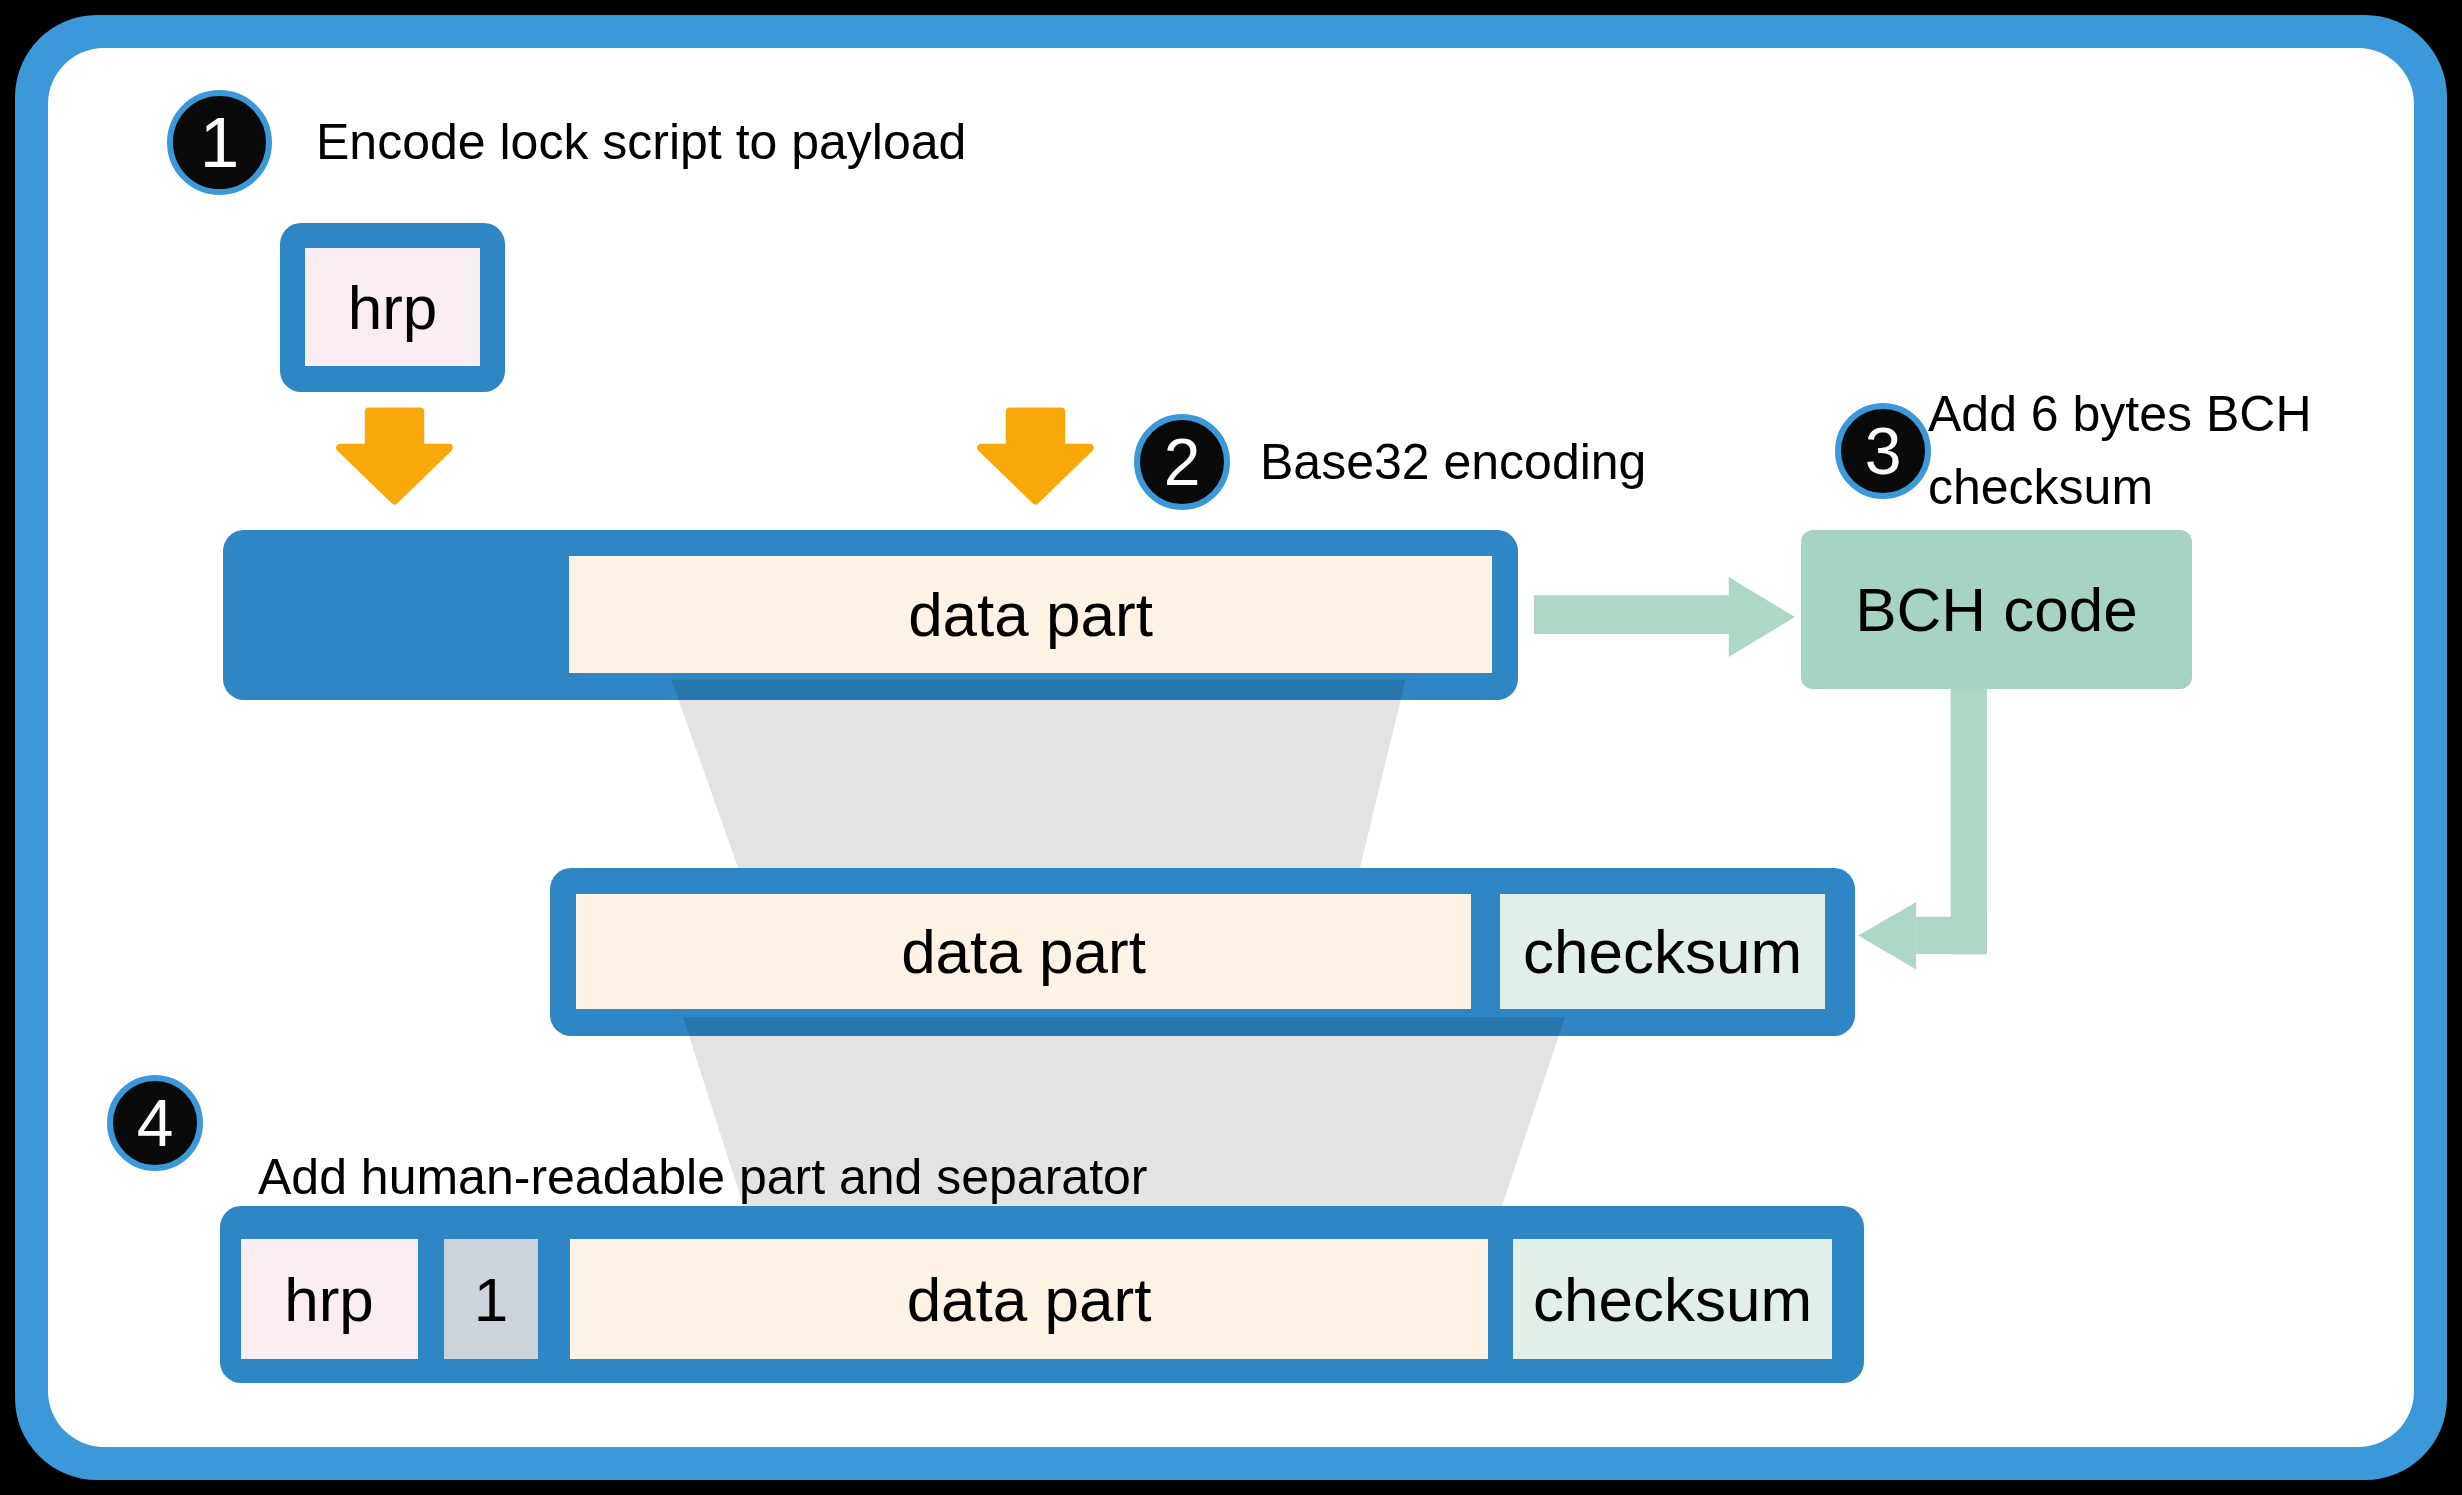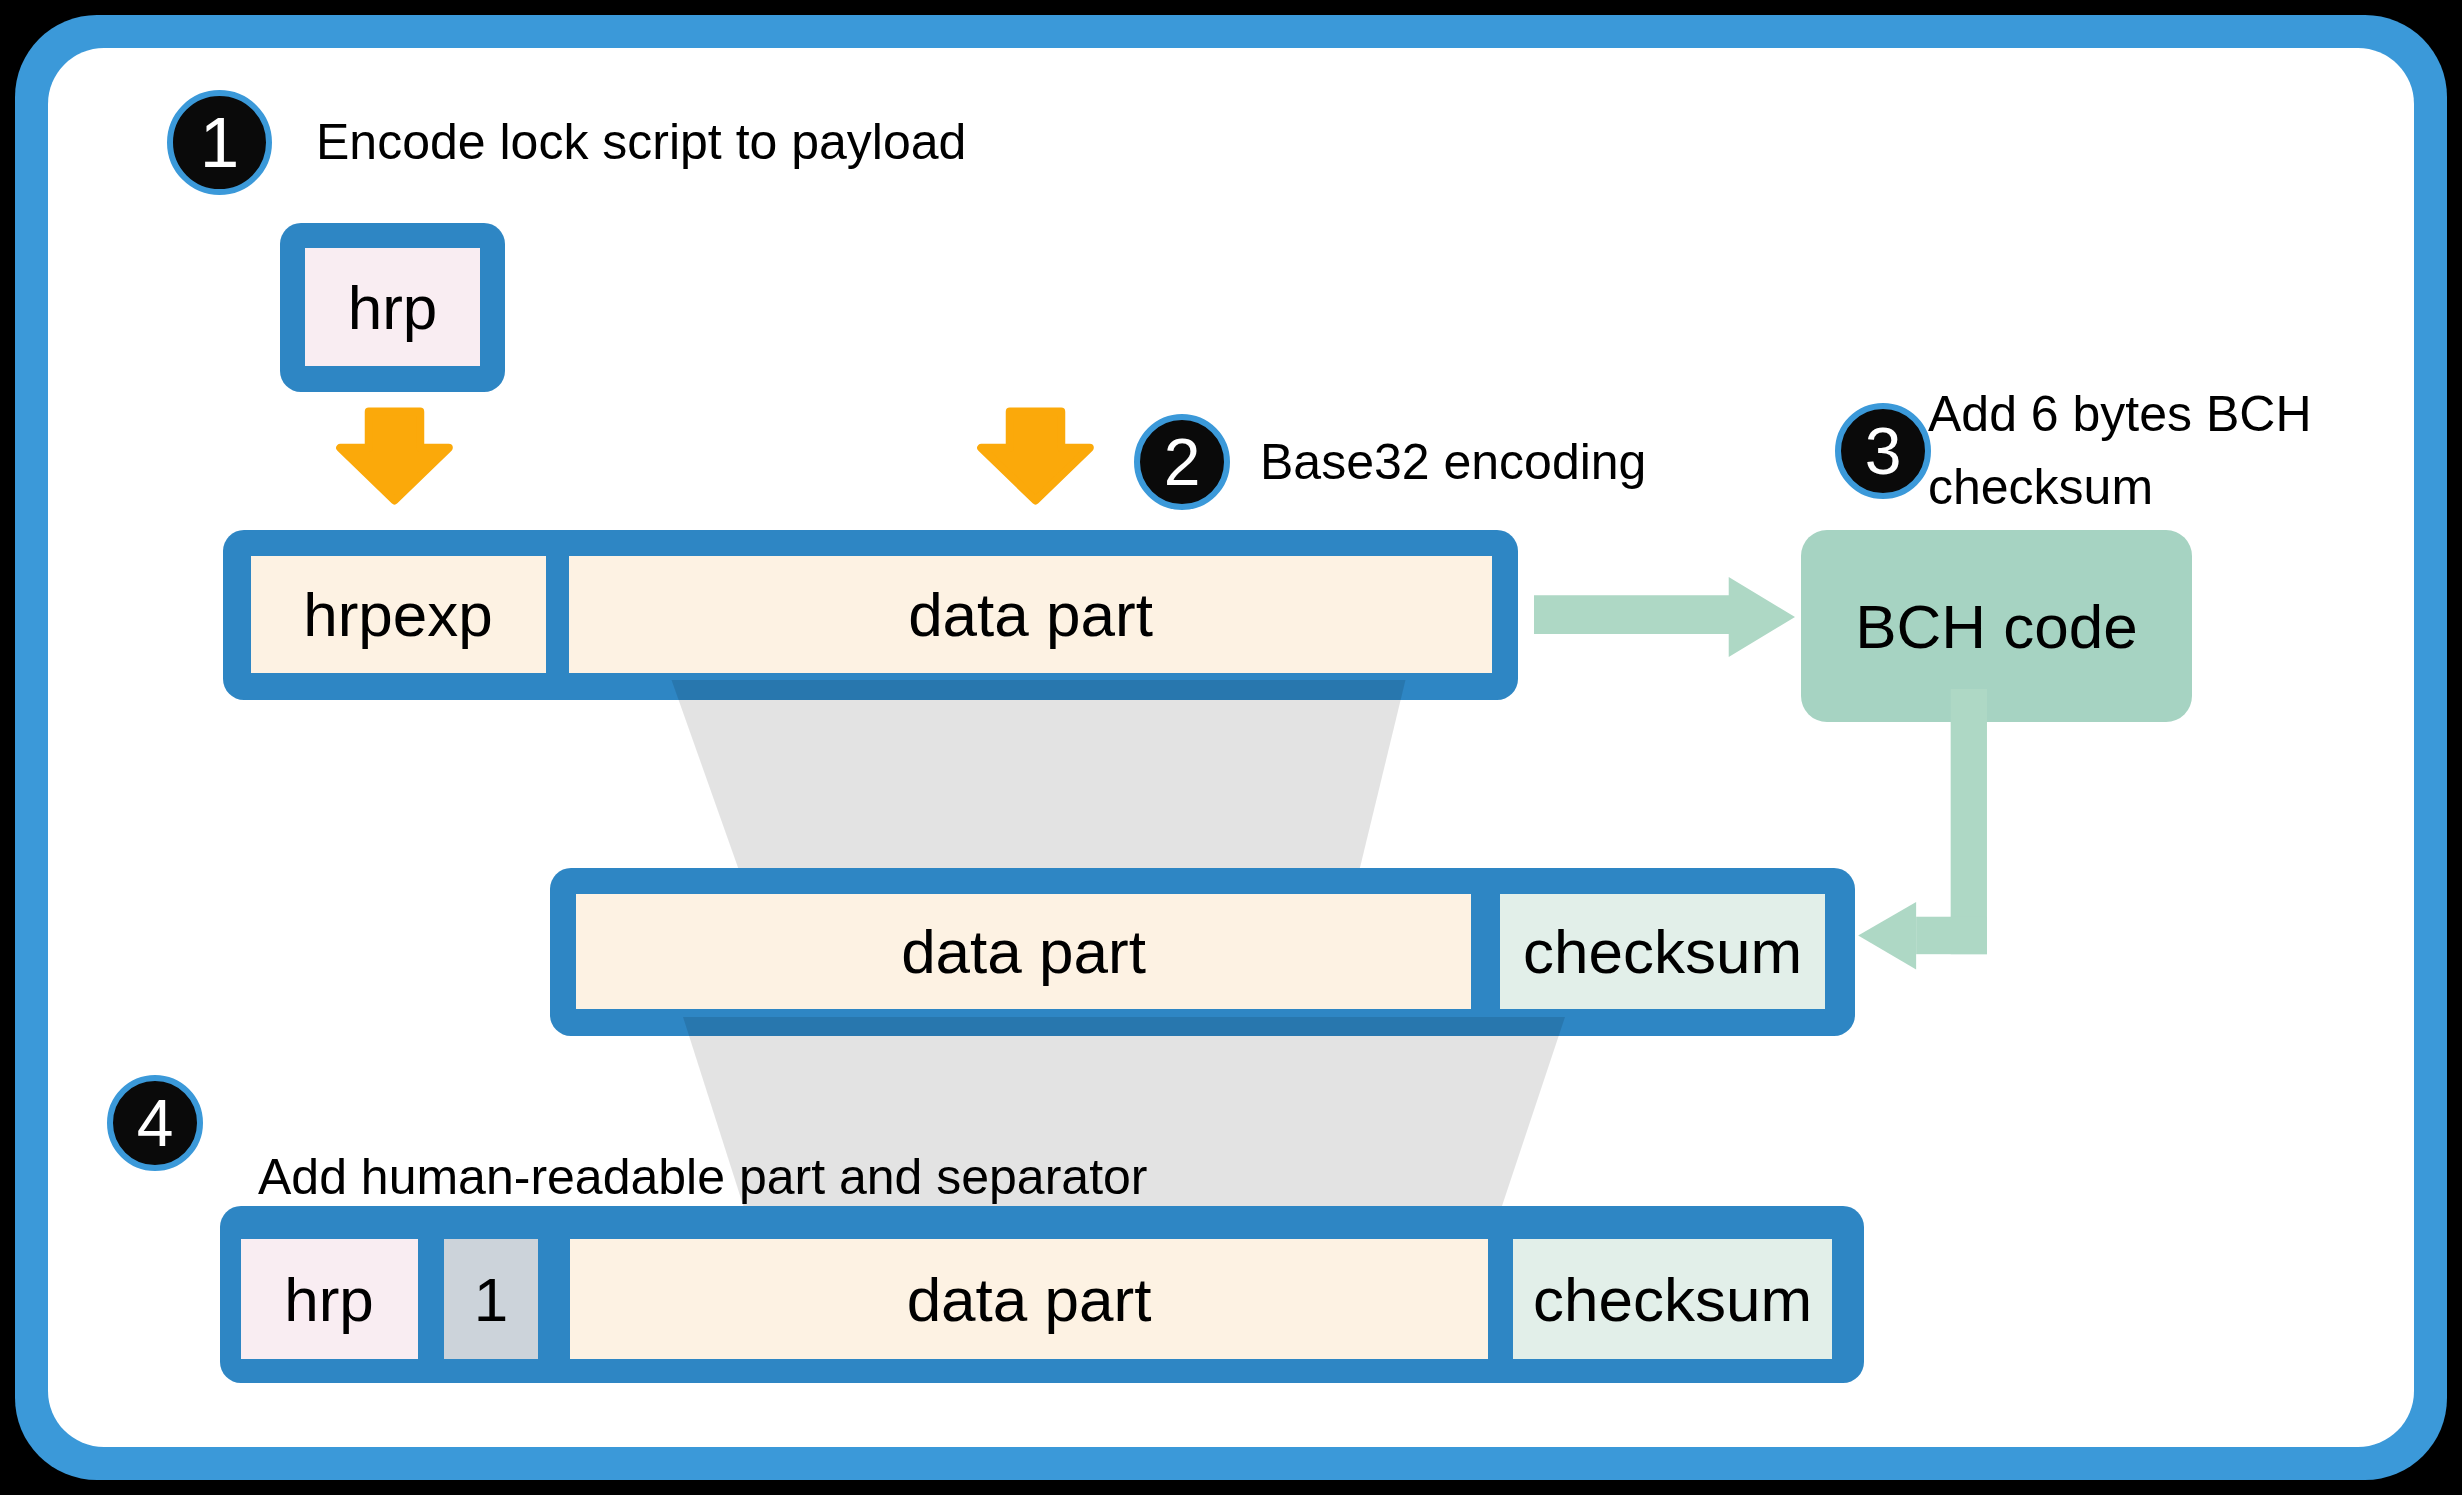--- a/index.html
+++ b/index.html
@@ -25,22 +25,22 @@
     font-size:66px; line-height:1;
   }
   .step-label{position:absolute; font-size:50px; color:var(--text); white-space:nowrap;
     display:flex; align-items:center;}
   .outer-box{position:absolute; background:var(--box-blue); border-radius:21px;}
   .cell{position:absolute; display:flex; align-items:center; justify-content:center;
     font-size:62px; color:var(--text);}
   .fill-pink{background:var(--pink);} .fill-payload{background:var(--payload-blue);}
   .fill-cream{background:var(--cream);} .fill-mint{background:var(--mint);}
   .fill-gray{background:var(--separator-gray);}
-  .bch-box{position:absolute; left:1801px; top:530px; width:391px; height:192px;
-    background:var(--bch-green); border-radius:26px;
+  .bch-box{position:absolute; left:1801px; top:530px; width:391px; height:159px;
+    background:var(--bch-green); border-radius:12px;
     display:flex; align-items:center; justify-content:center; font-size:62px;}
   svg{position:absolute; display:block; overflow:visible;}
   .orange-shape{fill:var(--arrow-orange); stroke:var(--arrow-orange);
     stroke-width:14; stroke-linejoin:round;}
   .green-shape{fill:var(--arrow-green);}
   .funnel-shape{fill:#000; fill-opacity:0.11;}
 </style>
 </head>
 <body>
 
@@ -71,21 +71,20 @@
 
   <div class="badge" style="left:1835px; top:403px; width:96px; height:96px;">
     <span>3</span>
   </div>
   <div class="step-label" style="left:1892px; top:378px; height:146px; line-height:73px; display:block;margin-left:36px;">
     <div>Add 6 bytes BCH</div>
     <div>checksum</div>
   </div>
 
   <div class="outer-box" style="left:223px; top:530px; width:1295px; height:170px;">
-    <div class="cell fill-cream" style="left:27.5px; top:26px; width:295px; height:117px;">hrpexp</div>
     <div class="cell fill-cream" style="left:346px; top:26px; width:923px; height:117px;">data part</div>
   </div>
 
   <svg style="left:1534px; top:577px;" width="261" height="80" viewBox="0 0 445 136">
     <polygon class="green-shape" points="0,31 332,31 332,0 445,68 332,136 332,97 0,97"></polygon>
   </svg>
 
   <div class="bch-box">
     <span>BCH code</span>
   </div>

